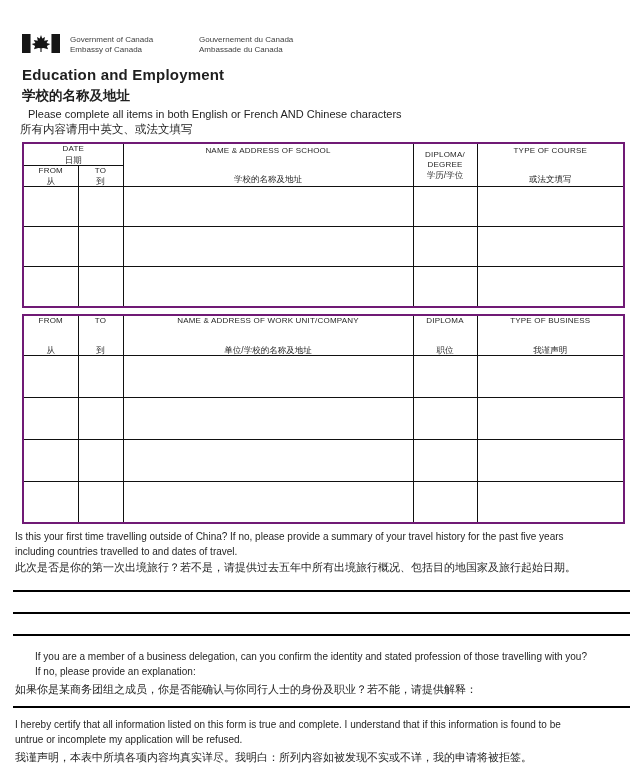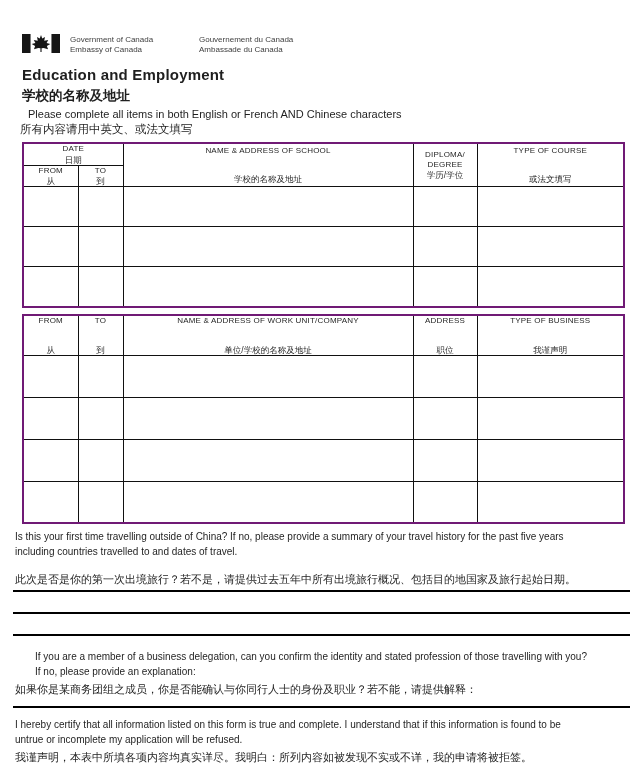--- a/index.html
+++ b/index.html
@@ -37,21 +37,21 @@
   table.emp { position:absolute; top:314px; left:22px; width:601px; }
   .edu thead tr { height:19px; }
   .emp thead tr { height:38px; }
   .edu tbody tr { height:40px; }
   .emp tbody tr { height:42px; }
 
   
   .q { left:15px; width:624px; font-size:10px; line-height:14.5px; white-space:pre-line; }
   .q-zh { font-size:11px; line-height:15px; }
   .q1-en { top:530px; }
-  .q1-zh { top:572px; }
+  .q1-zh { top:560px; }
   .q2-en { top:650px;margin-left:20px; }
   .q2-zh { top:682px; }
   .cert-en { top:718px; }
   .cert-zh { top:750px; }
 
   .line { left:13px; width:617px; height:0; border-top:2px solid #000; }
   .l1 { top:590px; }
   .l2 { top:612px; }
   .l3 { top:634px; }
   .l4 { top:706px; }
@@ -164,21 +164,21 @@
         </th>
         <th>
           <div class="th-en">TO</div>
           <div class="th-zh">到</div>
         </th>
         <th>
           <div class="th-en">NAME &amp; ADDRESS OF WORK UNIT/COMPANY</div>
           <div class="th-zh">单位/学校的名称及地址</div>
         </th>
         <th>
-          <div class="th-en">ADDRESS</div>
+          <div class="th-en">DIPLOMA</div>
           <div class="th-zh">职位</div>
         </th>
         <th>
           <div class="th-en">TYPE OF BUSINESS</div>
           <div class="th-zh">我谨声明</div>
         </th>
       </tr>
     </thead>
     <tbody>
         <tr>

